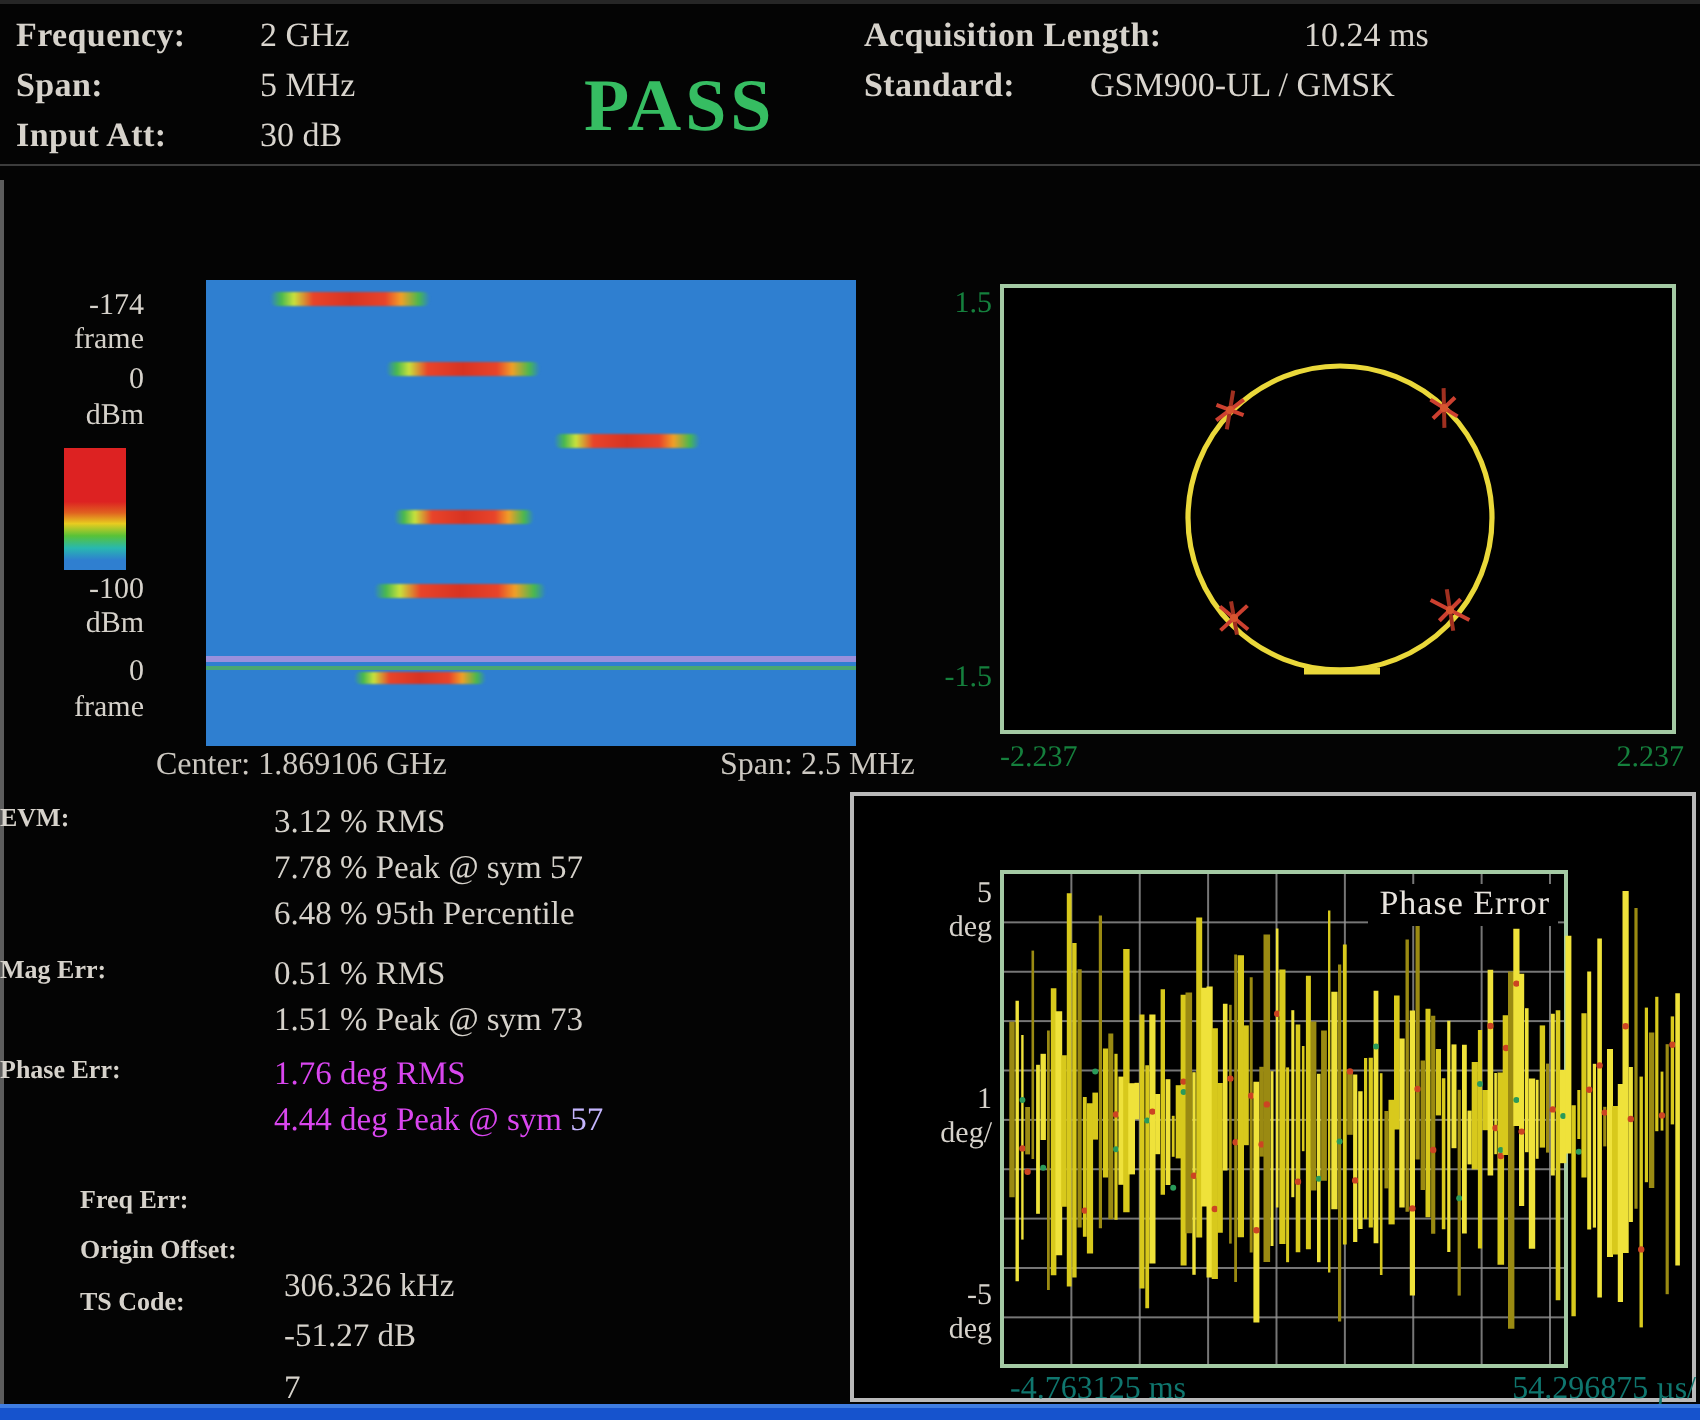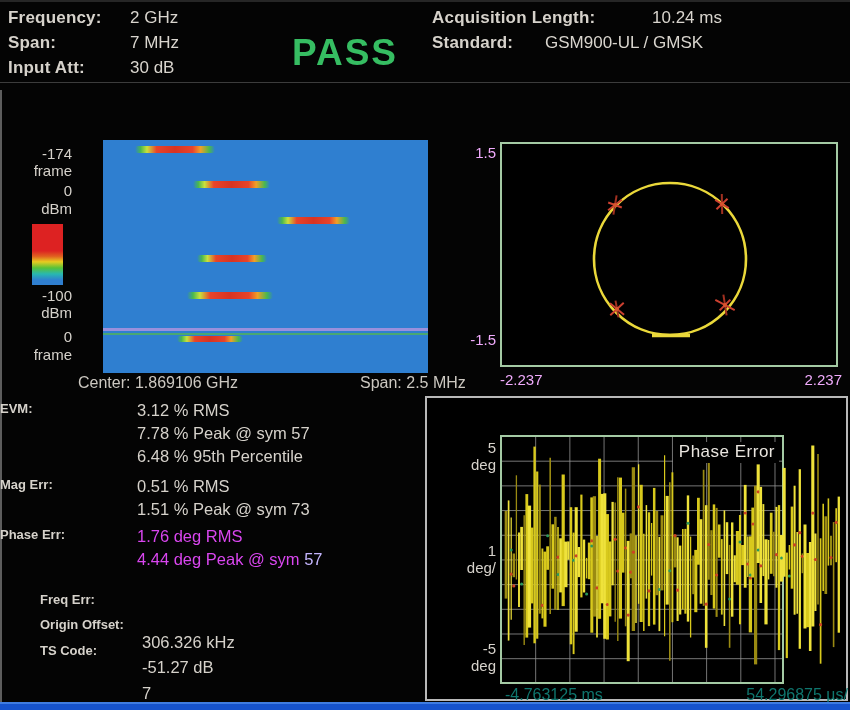--- a/index.html
+++ b/index.html
@@ -1,36 +1,36 @@
 <!DOCTYPE html>
 <html><head>
 <meta charset="utf-8">
 <style>
   html,body{margin:0;padding:0;background:#000;}
   .screen{position:relative;width:850px;height:710px;background:#040404;overflow:hidden;
-          font-family:Liberation Sans, sans-serif;color:#d6d2cb;border-top:2px solid #262626;box-sizing:border-box;}
+          font-family:Liberation Serif, serif;color:#d6d2cb;border-top:2px solid #262626;box-sizing:border-box;}
   .abs{position:absolute;}
   
   .hl{font-weight:bold;font-size:17px;letter-spacing:.2px;}
   .hv{font-size:17px;color:#d9d5ce;}
   .pass{font-size:37px;font-weight:bold;color:#36bd62;letter-spacing:2px;}
   .hdr-sep{left:0;top:80px;width:850px;height:1px;background:#3c3c3c;}
   .edge-left{left:0;top:88px;width:2px;height:612px;background:#5d5d5d;}
   
   .sg-lab{width:58px;text-align:right;font-size:15px;line-height:17px;color:#d6d2cb;}
   .colorbar{left:32px;top:222px;width:31px;height:61px;
     background:linear-gradient(to bottom,#dd2222 0%,#dd2222 44%,#e06020 53%,#e8cc20 62%,#58c238 72%,#28b8b0 82%,#2f7fd0 92%,#2f7fd0 100%);}
   .sg-display{left:103px;top:138px;width:325px;height:233px;background:#2f7fd0;overflow:hidden;}
   .streak{position:absolute;border-radius:3px;filter:blur(.6px);
     background:linear-gradient(90deg,rgba(47,127,208,0) 0%,#49b84e 7%,#c8e23c 15%,#e8442a 27%,#d83322 50%,#e8442a 72%,#f0a028 82%,#49b84e 93%,rgba(47,127,208,0) 100%);}
   .hline{position:absolute;left:0;width:100%;}
   .sg-caption{font-size:16px;color:#ccc8c1;}
   
   .const-box{left:500px;top:140px;width:338px;height:225px;border:2px solid #a4caa4;background:#000;box-sizing:border-box;}
-  .ax-lab{font-size:15px;color:#f0abfc;}
+  .ax-lab{font-size:15px;color:#15803d;}
   .ral{text-align:right;}
   
   .mlab{position:absolute;left:0;width:107px;text-align:left;font-weight:bold;font-size:13px;}
   .mlab.gb{width:136px;padding-left:40px;}
   .mval{position:absolute;left:137px;font-size:16.5px;white-space:pre;}
   .mval.gbv{left:142px;margin-top:41px;}
   .green{color:#d946ef;}
   .white{color:#c4b5fd;}
   
   .pe-panel{left:425px;top:394px;width:423px;height:305px;border:2px solid #b9b9b9;background:#000;box-sizing:border-box;}
@@ -45,21 +45,21 @@
   .bottom-bar{left:0;top:700px;width:850px;height:10px;background:#1653cd;border-top:2px solid #3f7de2;box-sizing:border-box;}
 </style>
 </head>
 <body>
 
 <div class="screen">
 
   <span class="abs hl" style="left:8px;top:6px">Frequency:</span>
   <span class="abs hv" style="left:130px;top:6px">2 GHz</span>
   <span class="abs hl" style="left:8px;top:31px">Span:</span>
-  <span class="abs hv" style="left:130px;top:31px">7 MHz</span>
+  <span class="abs hv" style="left:130px;top:31px">5 MHz</span>
   <span class="abs hl" style="left:8px;top:56px">Input Att:</span>
   <span class="abs hv" style="left:130px;top:56px">30 dB</span>
 
   <span class="abs pass" style="left:292px;top:30px">PASS</span>
 
   <span class="abs hl" style="left:432px;top:6px">Acquisition Length:</span>
   <span class="abs hv" style="left:652px;top:6px">10.24 ms</span>
   <span class="abs hl" style="left:432px;top:31px">Standard:</span>
   <span class="abs hv" style="left:545px;top:31px">GSM900-UL / GMSK</span>
 

